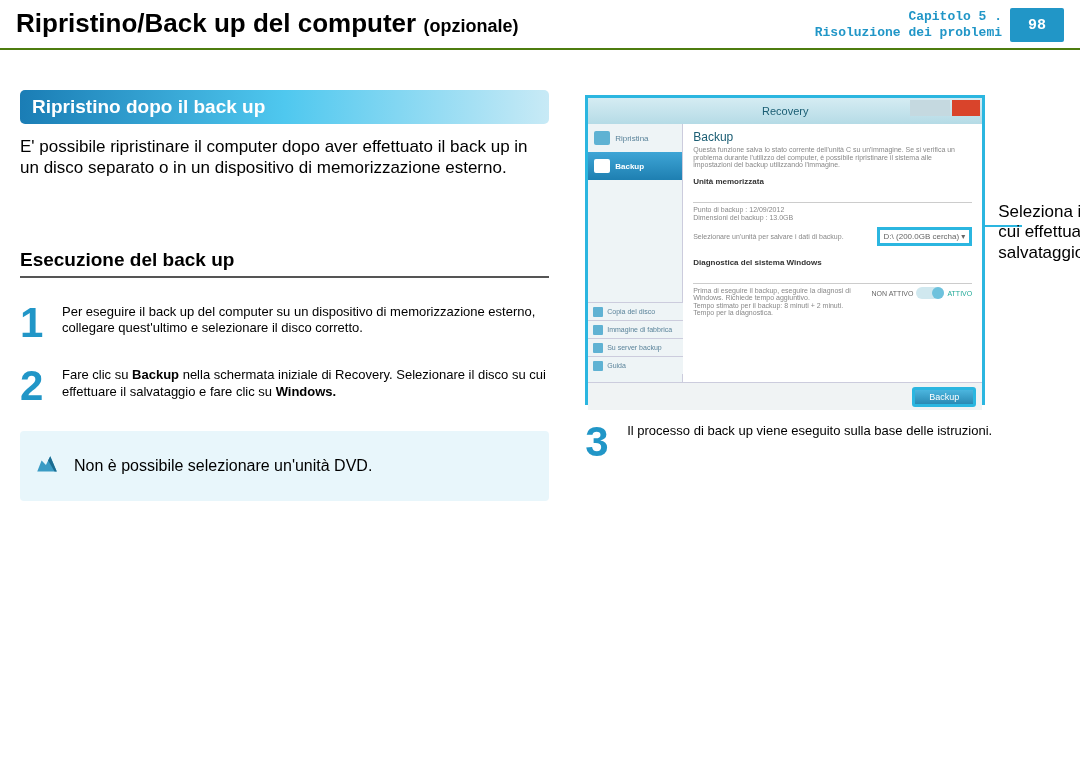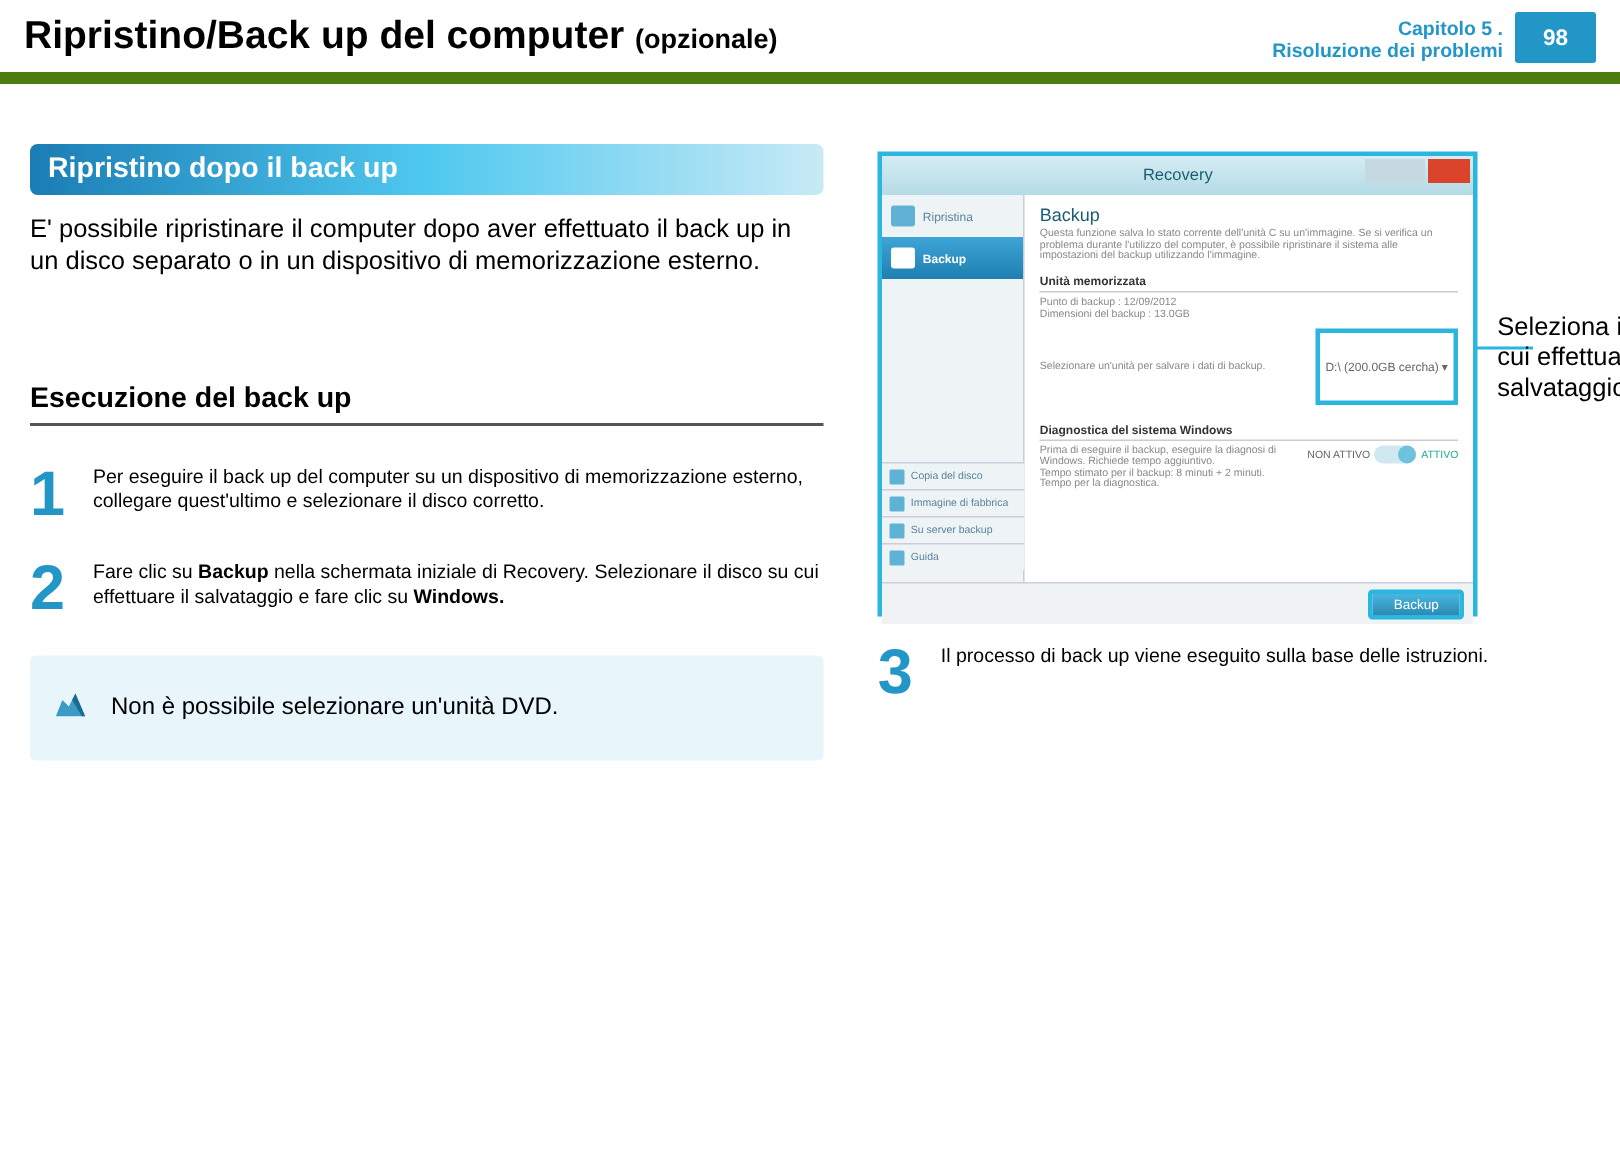--- a/index.html
+++ b/index.html
@@ -9,25 +9,25 @@
     height: 766px;
     background: #fff;
     position: relative;
     color: #000;
   }
   .header {
     display: flex;
     justify-content: space-between;
     align-items: flex-start;
     padding: 8px 16px 6px 16px;
-    border-bottom: 8px solid #4d7c0f;
+    border-bottom: 2px solid #4d7c0f;
   }
   .header-left { font-size: 26px; font-weight: bold; }
   .header-left .optional { font-size: 18px; font-weight: bold; }
-  .header-right { display: flex; align-items: flex-end; gap: 8px; }
+  .header-right { display: flex; align-items: center; gap: 8px; font-family: Liberation Mono, monospace; }
   .chapter-block { text-align: right; color: #2196c7; font-weight: bold; font-size: 13px; line-height: 1.2; }
   .page-badge {
     background: #2196c7; color: #fff; width: 54px; height: 34px;
     display: flex; align-items: center; justify-content: center;
     font-weight: bold; font-size: 15px; border-radius: 2px;
   }
   .content { display: flex; gap: 36px; padding: 40px 20px 0 20px; }
   .left-col { width: 535px; }
   .right-col { width: 480px; }
   .section-header {
@@ -62,25 +62,25 @@
   .ss-close { position: absolute; right: 2px; top: 2px; width: 28px; height: 16px; background: #d9442b; }
   .ss-min { position: absolute; right: 32px; top: 2px; width: 40px; height: 16px; background: #c5d9e0; }
   .ss-body { display: flex; height: 258px; justify-content: flex-end; }
   .ss-sidebar { width: 95px; background: #eef4f6; border-right: 1px solid #ccd; }
   .ss-side-item { height: 28px; display: flex; align-items: center; gap: 5px; padding-left: 6px; font-size: 8px; color: #5a839a; }
   .ss-side-item.sel { background: linear-gradient(#3ea5d6,#1e7fb1); color: #fff; font-weight: bold; }
   .ss-side-icon { width: 16px; height: 14px; background: #5fb2d3; border-radius: 2px; }
   .ss-main { flex: 1; padding: 6px 10px; font-size: 7px; }
   .ss-main-head { font-size: 12px; color: #2a6; color:#1a5d73; margin-bottom: 2px; }
   .ss-main-desc { color: #888; line-height: 1.1; font-size: 7px; margin-bottom: 8px; }
-  .ss-sec-label { font-weight: bold; color: #333; font-size: 8px; border-bottom:1px solid #ccc; margin: 4px 0 3px 0; padding-bottom:2px;}
+  .ss-sec-label { font-weight: bold; color: #333; font-size: 8px; border-bottom:1px solid #ccc; margin: 4px 0 3px 0; padding-bottom:16px;}
   .ss-info-line { color: #888; font-size: 7px; margin-bottom: 1px; }
   .ss-disk-row { display: flex; justify-content: space-between; align-items: center; margin-top: 6px; }
   .ss-disk-select {
-    border: 3px solid #2bb6e0; padding: 18px 4px; font-size: 8px; background: #fff;
+    border: 3px solid #2bb6e0; padding: 2px 4px; font-size: 8px; background: #fff;
     display: flex; align-items: center; gap: 2px;
   }
   .ss-toggle { display: inline-flex; align-items: center; font-size: 7px; gap:3px; }
   .ss-toggle-track { width: 28px; height: 12px; background: #d0e8ef; border-radius: 6px; position: relative; }
   .ss-toggle-knob { width: 12px; height: 12px; background: #6ec2dd; border-radius: 50%; position: absolute; right:0; }
   .ss-bottom-bar {
     height: 28px; background: #f0f3f4; border-top: 1px solid #ccd;
     display: flex; align-items: center; justify-content: flex-end; padding: 0 6px;
   }
   .ss-primary-btn {

